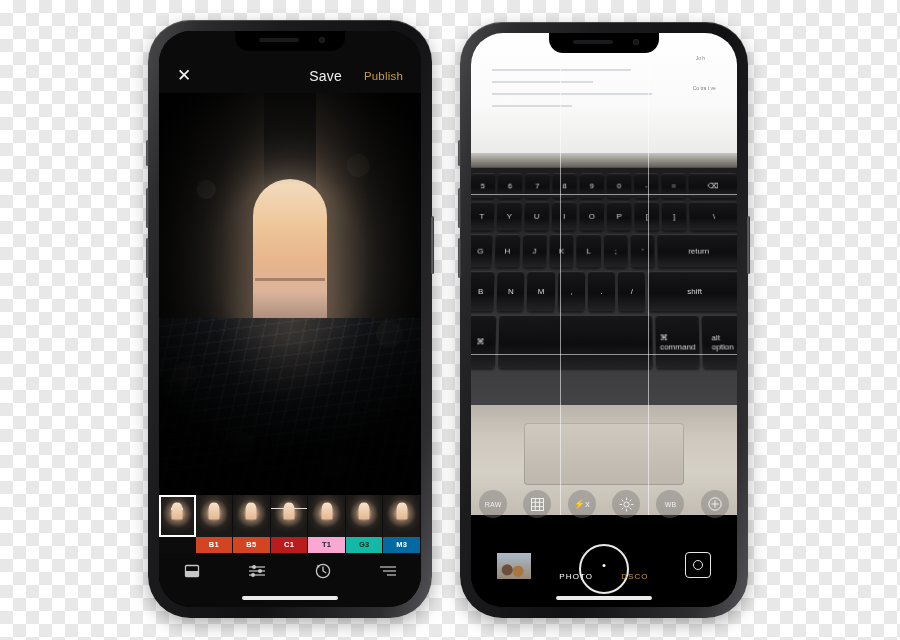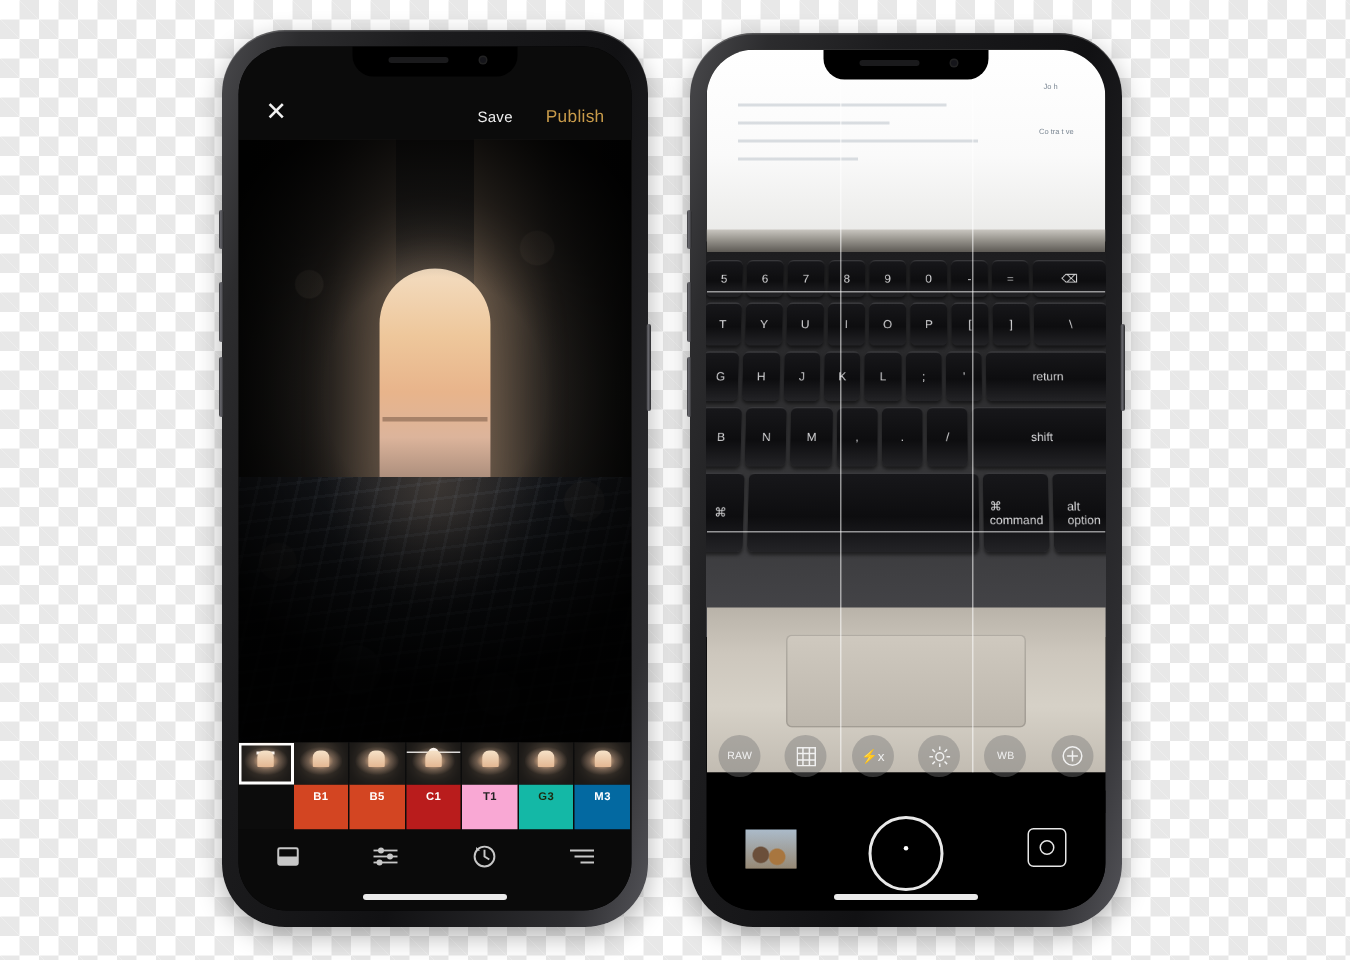--- a/index.html
+++ b/index.html
@@ -81,21 +81,21 @@
     position: absolute; top: 0; left: 0; right: 0; height: 62px;
     background: #0b0b0b; z-index: 30;
     display: flex; align-items: flex-end; justify-content: space-between;
     padding: 0 18px 9px 18px;
   }
   .close-x {
     color: #f2f2f2; font-size: 17px; line-height: 1;
     font-family: "DejaVu Sans", sans-serif;
   }
   .top-right-actions { display: flex; align-items: center; gap: 22px; }
-  .act-save { color: #efefef; font-size: 10px; letter-spacing: .2px; }
+  .act-save { color: #efefef; font-size: 14px; letter-spacing: .2px; }
   .act-publish { color: #c89b4a; font-size: 11.5px; letter-spacing: .2px; }
 
   
   .photo-tunnel {
     position: absolute; top: 62px; left: 0; right: 0; height: 402px;
     overflow: hidden;
     background:
       radial-gradient(ellipse 46% 34% at 50% 50%, #e8cdb4 0%, #cf9f7e 22%, #6e5a4d 46%, #2a2724 70%, #161514 100%),
       linear-gradient(180deg, #0c0b0a 0%, #1b1917 45%, #0a0a09 100%);
     background-blend-mode: screen, normal;
@@ -173,21 +173,21 @@
   }
   .fthumb .img:after {
     content: ""; position: absolute; left: 50%; top: 38%;
     transform: translate(-50%,-50%);
     width: 30%; height: 40%;
     border-radius: 40% 40% 6% 6%;
     background: linear-gradient(180deg,#f6e2c8,#e3b792);
     box-shadow: 0 0 10px 5px rgba(235,195,155,0.25);
   }
   .fthumb .lbl {
-    height: 30px; line-height: 15px;
+    height: 16px; line-height: 15px;
     font-size: 7.5px; letter-spacing: .3px;
     text-align: center; color: #fff;
     font-weight: bold;
   }
   .fthumb.selected .img { box-shadow: 0 0 0 2px #ffffff inset; }
   .fthumb.selected { border: 0; }
   .fthumb .mark-dash {
     position: absolute; left: 50%; top: calc(50% - 7px);
     transform: translate(-50%,-50%);
     width: 12px; height: 2px; background: #fff;
@@ -572,19 +572,23 @@
         </span>
       </div>
 
       <div class="cam-bottom">
         <div class="gallery-thumb"></div>
         <div class="shutter"></div>
         <div class="flip-cam">
             <span class="lens"></span>
           </div>
         <div class="mode-dot"></div>
+        <div class="cam-modes">
+          <span class="mode active">PHOTO</span>
+          <span class="mode alt">DSCO</span>
+        </div>
       </div>
 
       <div class="home-ind"></div>
     </div>
   </div>
 
 </div>
 
 </body></html>

